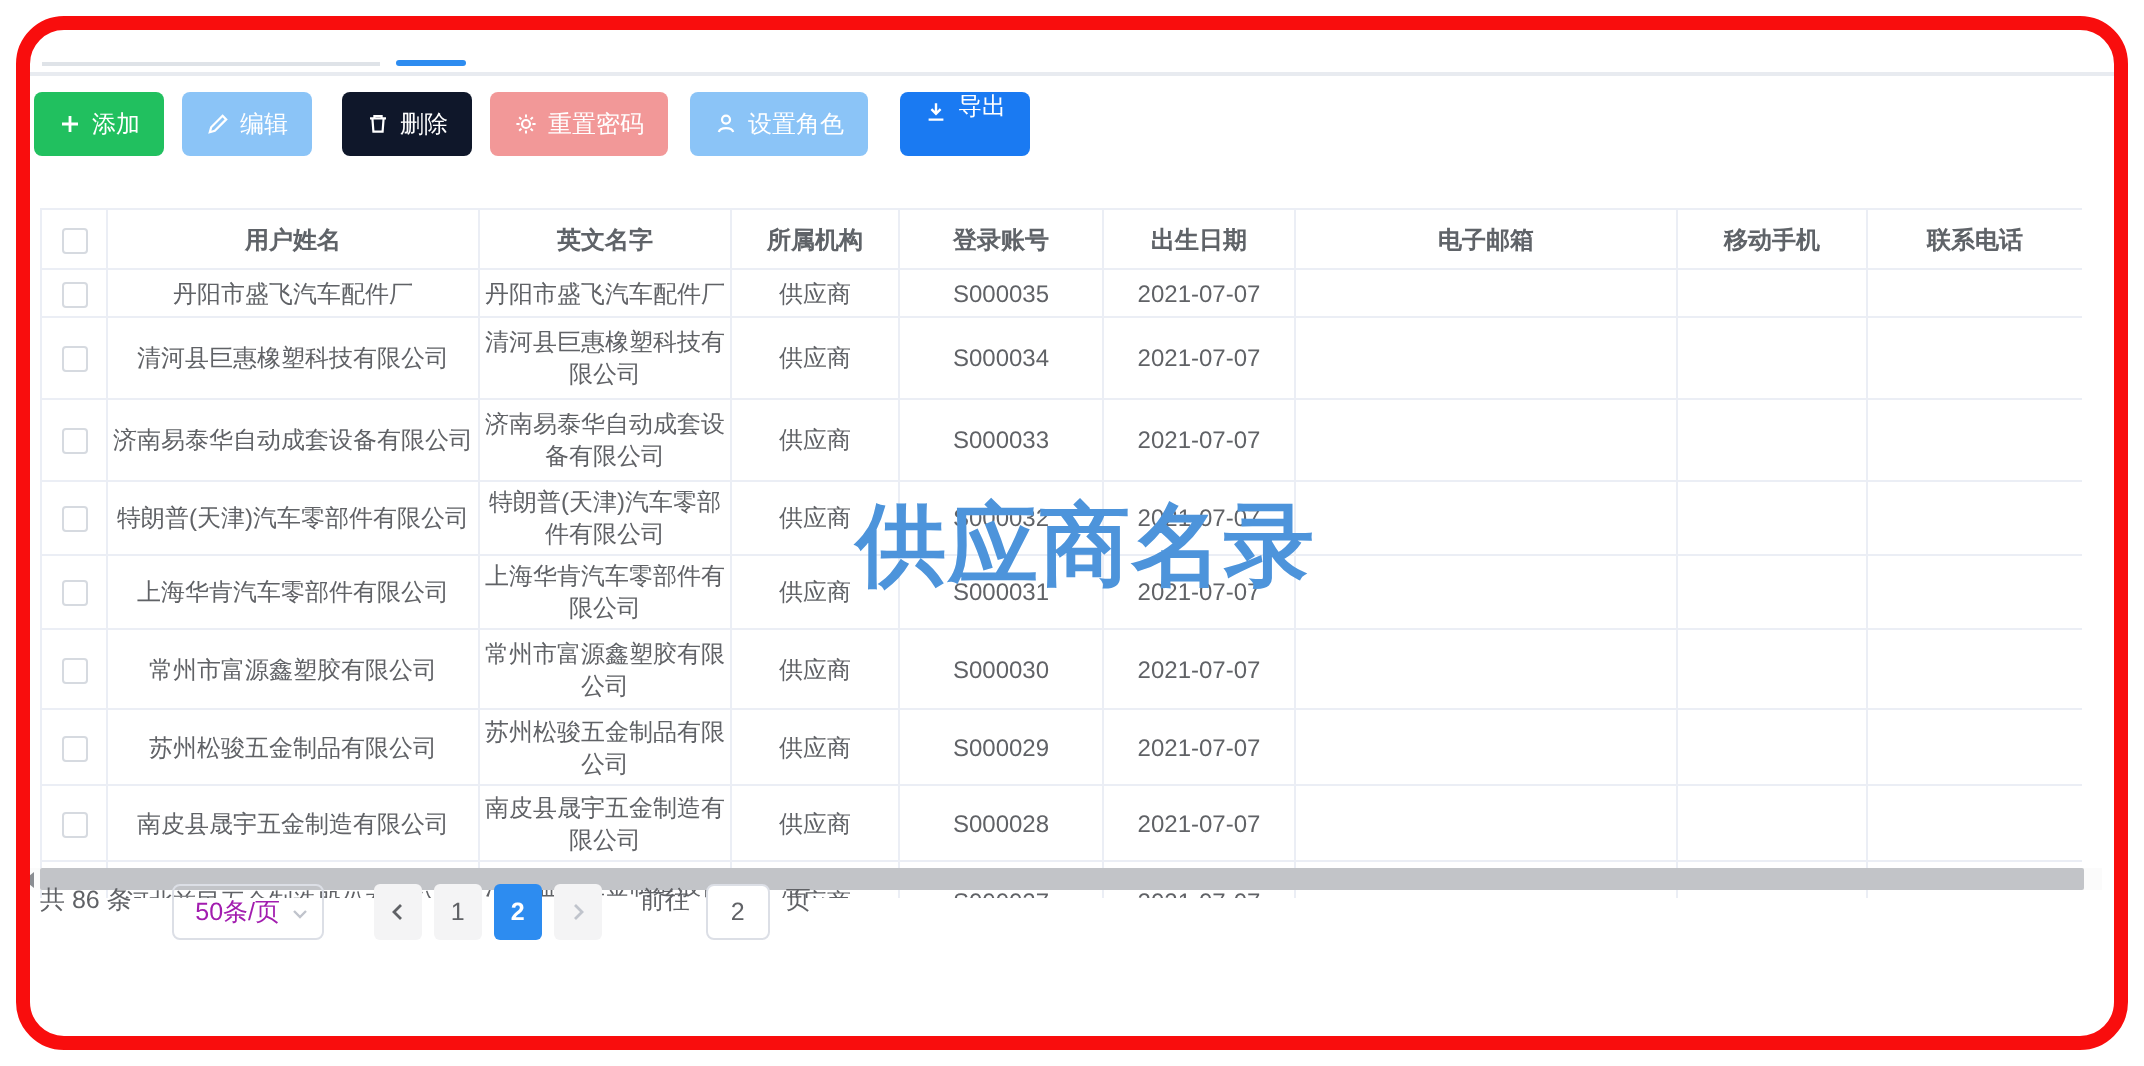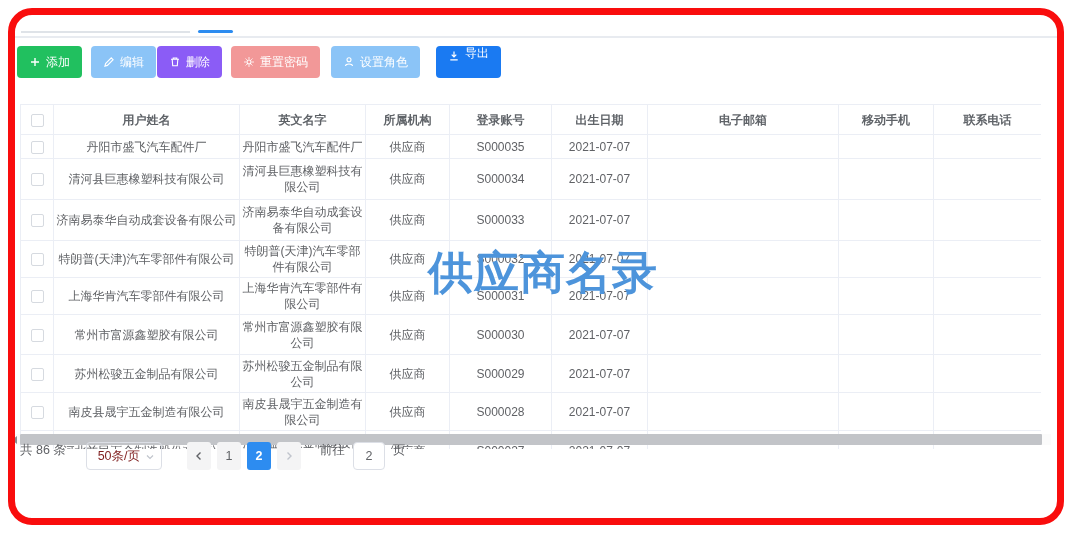--- a/index.html
+++ b/index.html
@@ -14,22 +14,22 @@
   .tab-active-line { position:absolute; left:198px; top:30px; width:35px; height:3px; background:#2d8cf0; border-radius:2px; }
   .header-divider { position:absolute; left:9px; top:36px; width:1054px; height:2px; background:#e8ebf0; }
 
   
   .toolbar { position:absolute; left:17px; top:46px; display:flex; align-items:center; }
   .btn { display:inline-flex; align-items:center; justify-content:center; gap:5px;
     height:26px; padding:16px 12px; border:none; border-radius:4px; color:#fff;
     font-size:12px; cursor:pointer; font-family:inherit; }
   .btn svg { display:block; }
   .btn-add { background:#21c05f; margin-right:9px; }
-  .btn-edit { background:#8bc4f7; margin-right:1px; }
-  .btn-delete { background:#8b5cf6; margin-right:9px; }
+  .btn-edit { background:#8bc4f7; margin-right:15px; }
+  .btn-delete { background:#0f172a; margin-right:9px; }
   .btn-role { background:#8bc4f7; margin-right:16px; }
   .btn-reset { background:#f29898; margin-right:11px; }
   .btn-export { background:#1a7af2;align-items:flex-end; }
 
   
   .table-wrap { position:absolute; left:20px; top:104px; width:1021px; height:345px;
     overflow:hidden; background:#fff; }
   table { border-collapse:collapse; table-layout:fixed; width:1021px; }
   th, td { border:1px solid #ebeef5; font-size:12px; color:#606266; text-align:center;
     vertical-align:middle; padding:2px 2px; line-height:16px; overflow:hidden; }
@@ -49,21 +49,21 @@
   .hscroll .arrow { position:absolute; left:1px; top:2px; width:0; height:0;
     border-top:4px solid transparent; border-bottom:4px solid transparent; border-right:5px solid #8a8d92; }
   .hscroll .thumb { position:absolute; left:9px; top:0; width:1022px; height:11px;
     background:#c2c4c8; border-radius:1px; cursor:pointer; }
 
   
   .pager { position:absolute; left:20px; top:442px; display:flex; align-items:flex-start;
     height:28px; font-size:12.5px; color:#606266; }
   .pager .total { margin-right:20px; }
   .select { position:relative; width:76px; height:28px; border:1px solid #dcdfe6; border-radius:4px;
-    display:flex; align-items:center; justify-content:center; cursor:pointer; color:#7f1d1d;
+    display:flex; align-items:center; justify-content:center; cursor:pointer; color:#a21caf;
     margin-right:25px; padding-right:10px; }
   .select svg { position:absolute; right:6px; top:9px; }
   .pbtn { min-width:24px; height:28px; border-radius:3px; background:#f4f4f5;
     display:flex; align-items:center; justify-content:center; margin-right:6px;
     cursor:pointer; font-size:12.5px; color:#606266; user-select:none; }
   .pbtn.active { background:#2d8cf0; color:#fff; font-weight:bold; }
   .goto-label { margin-left:13px; margin-right:8px; }
   .goto-input { width:32px; height:28px; border:1px solid #dcdfe6; border-radius:4px;
     text-align:center; font-size:12.5px; color:#606266; font-family:inherit; outline:none; }
   .goto-unit { margin-left:8px; }

